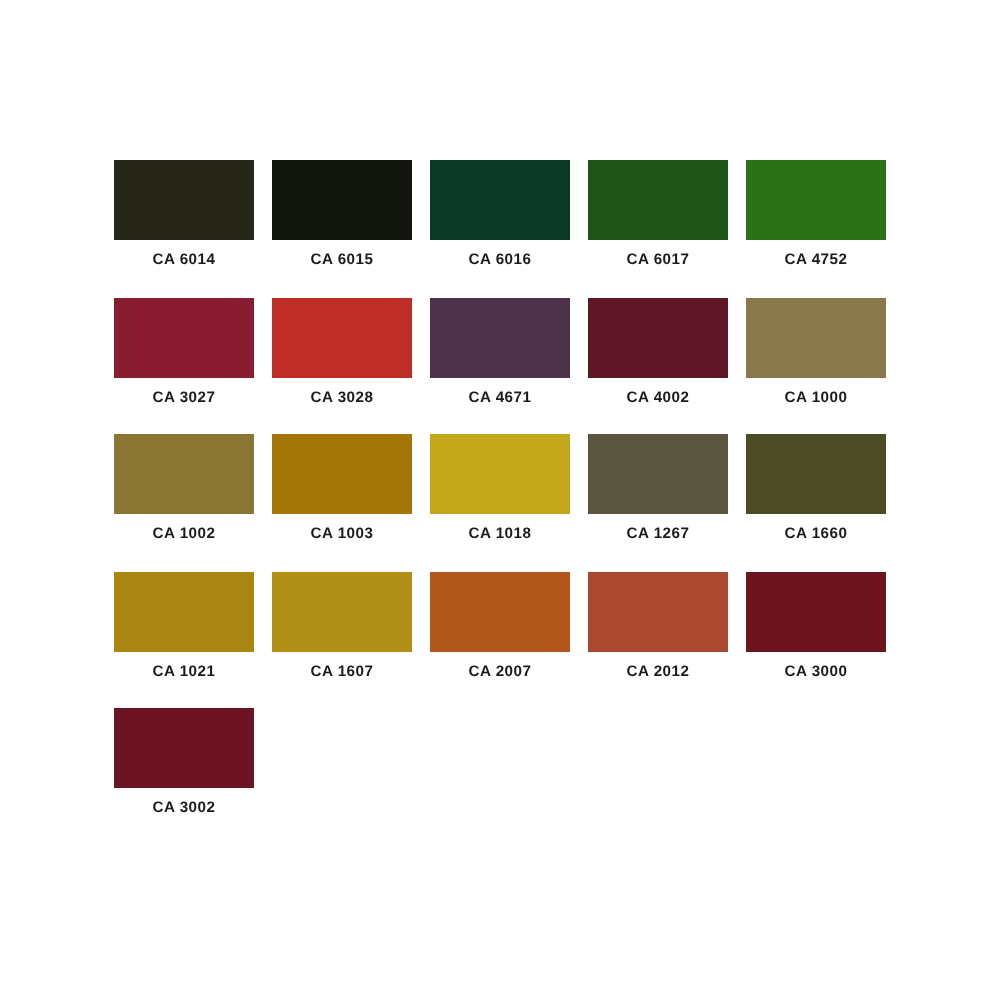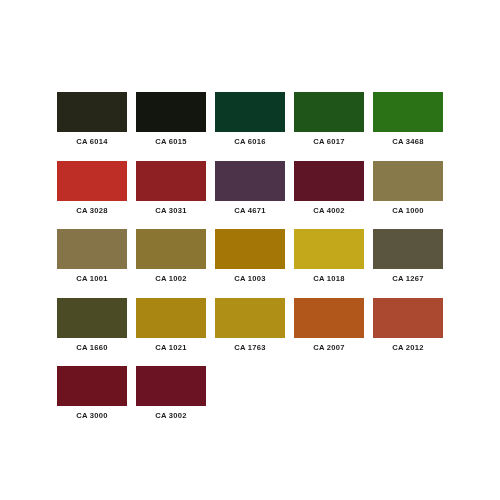--- a/index.html
+++ b/index.html
@@ -17,21 +17,21 @@
   #chart-root {
     position: relative;
     width: 500px;
     height: 500px;
     background: #ffffff;
     box-sizing: border-box;
   }
   .swatch-grid {
     position: absolute;
     left: 57px;
-    top: 92px;
+    top: 80px;
     width: 386px;
     display: grid;
     grid-template-columns: repeat(5, 70px);
     grid-template-rows: repeat(5, 40px);
     column-gap: 9px;
     row-gap: 28.5px;
   }
   .swatch-cell {
     position: relative;
     width: 70px;
@@ -74,45 +74,41 @@
       <div class="swatch-cell">
         <div class="swatch-color" title="CA 6016" style="background-color: rgb(10, 58, 38);"></div>
         <div class="swatch-label">CA 6016</div>
       </div>
       <div class="swatch-cell">
         <div class="swatch-color" title="CA 6017" style="background-color: rgb(31, 85, 24);"></div>
         <div class="swatch-label">CA 6017</div>
       </div>
       <div class="swatch-cell">
         <div class="swatch-color" title="CA 6018" style="background-color: rgb(42, 114, 21);"></div>
-        <div class="swatch-label">CA 3468</div>
+        <div class="swatch-label">CA 4752</div>
+      </div>
+      <div class="swatch-cell">
+        <div class="swatch-color" title="CA 3027" style="background-color: rgb(138, 28, 49);"></div>
+        <div class="swatch-label">CA 3027</div>
       </div>
       <div class="swatch-cell">
         <div class="swatch-color" title="CA 3028" style="background-color: rgb(191, 46, 38);"></div>
         <div class="swatch-label">CA 3028</div>
-      </div>
-      <div class="swatch-cell">
-        <div class="swatch-color" title="CA 3031" style="background-color: rgb(142, 31, 34);"></div>
-        <div class="swatch-label">CA 3031</div>
       </div>
       <div class="swatch-cell">
         <div class="swatch-color" title="CA 4001" style="background-color: rgb(77, 51, 73);"></div>
         <div class="swatch-label">CA 4671</div>
       </div>
       <div class="swatch-cell">
         <div class="swatch-color" title="CA 4002" style="background-color: rgb(94, 21, 38);"></div>
         <div class="swatch-label">CA 4002</div>
       </div>
       <div class="swatch-cell">
         <div class="swatch-color" title="CA 1000" style="background-color: rgb(135, 121, 74);"></div>
         <div class="swatch-label">CA 1000</div>
-      </div>
-      <div class="swatch-cell">
-        <div class="swatch-color" title="CA 1001" style="background-color: rgb(133, 116, 72);"></div>
-        <div class="swatch-label">CA 1001</div>
       </div>
       <div class="swatch-cell">
         <div class="swatch-color" title="CA 1002" style="background-color: rgb(138, 117, 51);"></div>
         <div class="swatch-label">CA 1002</div>
       </div>
       <div class="swatch-cell">
         <div class="swatch-color" title="CA 1003" style="background-color: rgb(163, 118, 5);"></div>
         <div class="swatch-label">CA 1003</div>
       </div>
       <div class="swatch-cell">
@@ -126,21 +122,21 @@
       <div class="swatch-cell">
         <div class="swatch-color" title="CA 1020" style="background-color: rgb(75, 75, 38);"></div>
         <div class="swatch-label">CA 1660</div>
       </div>
       <div class="swatch-cell">
         <div class="swatch-color" title="CA 1021" style="background-color: rgb(168, 134, 17);"></div>
         <div class="swatch-label">CA 1021</div>
       </div>
       <div class="swatch-cell">
         <div class="swatch-color" title="CA 1023" style="background-color: rgb(176, 143, 22);"></div>
-        <div class="swatch-label">CA 1763</div>
+        <div class="swatch-label">CA 1607</div>
       </div>
       <div class="swatch-cell">
         <div class="swatch-color" title="CA 2011" style="background-color: rgb(177, 87, 27);"></div>
         <div class="swatch-label">CA 2007</div>
       </div>
       <div class="swatch-cell">
         <div class="swatch-color" title="CA 2012" style="background-color: rgb(171, 73, 48);"></div>
         <div class="swatch-label">CA 2012</div>
       </div>
       <div class="swatch-cell">

